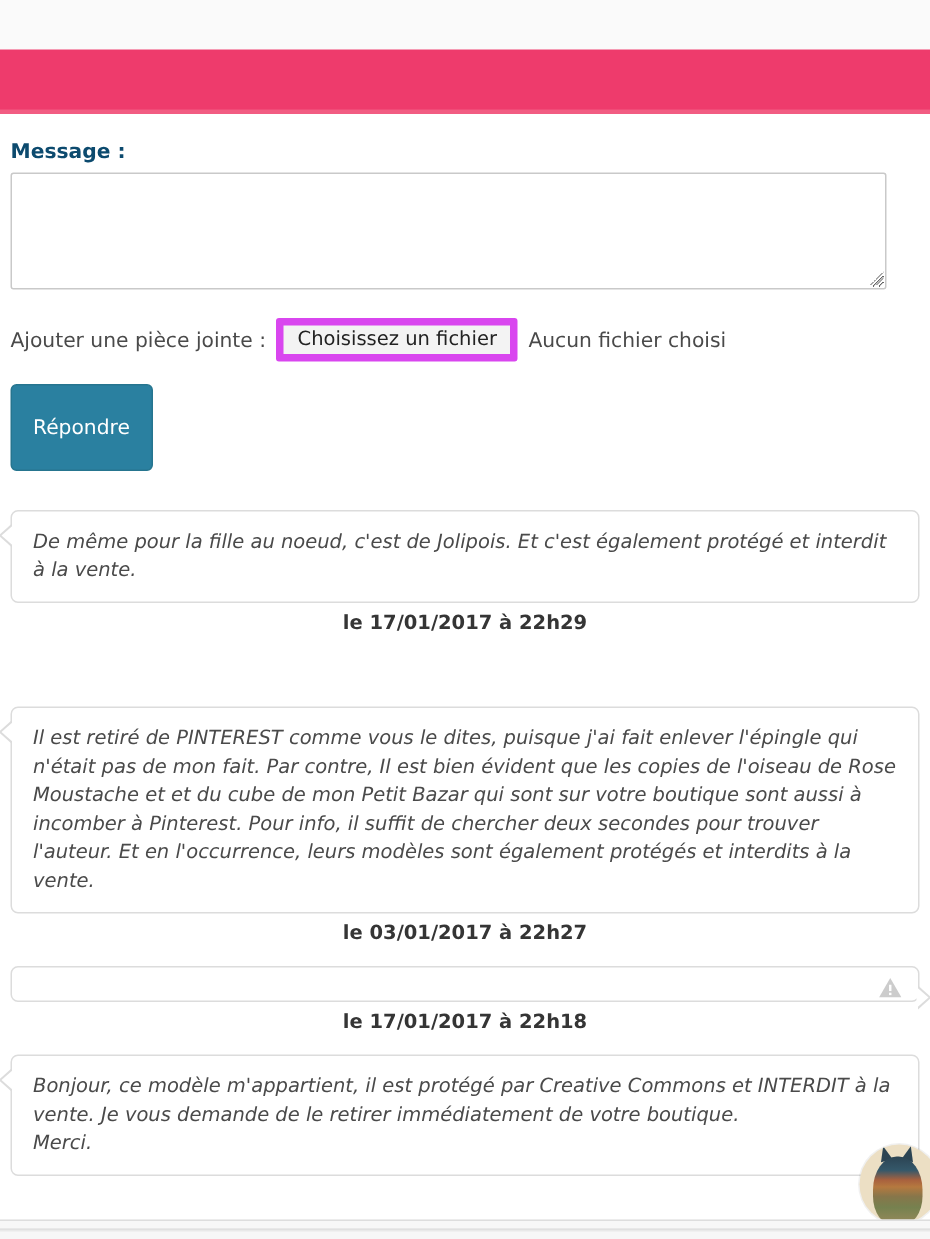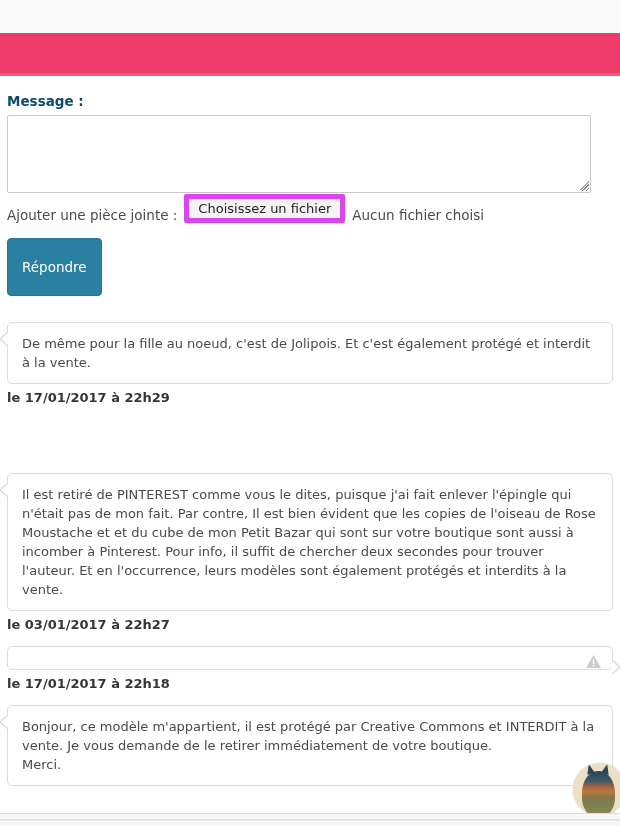--- a/index.html
+++ b/index.html
@@ -24,45 +24,45 @@
     resize:vertical; font-family:inherit; font-size:13px; padding:6px;
     position:relative;
   }
   .resize-wrap { position:relative; width:584px; }
   .resize-grip {
     position:absolute; right:2px; bottom:3px; width:9px; height:9px;
     background:linear-gradient(135deg, transparent 50%, #aaa 50%, #aaa 57%, transparent 57%, transparent 70%, #aaa 70%, #aaa 77%, transparent 77%);
     pointer-events:none;
   }
 
-  .attach-row { margin-top:1px; display:flex; align-items:flex-end; font-size:13.5px; color:#4a4a4a; }
+  .attach-row { margin-top:19px; display:flex; align-items:center; font-size:13.5px; color:#4a4a4a; }
   .file-button {
     margin-left:7px; margin-right:7px;
     font-family:inherit; font-size:13px; color:#222;
     background:#f3f3f3; border:5px solid #d946ef; border-radius:2px;
     padding:2px 9px; cursor:pointer;
   }
   .reply-button {
     margin-top:15px;
     font-family:inherit; font-size:13.5px; color:#ffffff;
     background:#2a80a0; border:1px solid #26758f; border-radius:4px;
     padding:20px 14px; cursor:pointer;
   }
 
   .thread { margin-top:26px; }
   .msg-block { margin-top:14px; }
   .msg-block.first { margin-top:0; }
-  .msg-block.gap-large { margin-top:68px; }
+  .msg-block.gap-large { margin-top:48px; }
 
   .bubble {
     position:relative; background:#fff;
     border:1px solid #dcdcdc; border-radius:5px;
     padding:11px 14px; font-size:13px; line-height:19px; color:#4a4a4a;
   }
-  .bubble-text { white-space:pre-line; }
+  .bubble-text { white-space:pre-line;font-style:italic; }
   .bubble.tail-left::before {
     content:""; position:absolute; left:-9px; top:8px;
     border-style:solid; border-width:8px 9px 8px 0;
     border-color:transparent #dcdcdc transparent transparent;
   }
   .bubble.tail-left::after {
     content:""; position:absolute; left:-7px; top:9px;
     border-style:solid; border-width:7px 8px 7px 0;
     border-color:transparent #ffffff transparent transparent;
   }
@@ -72,21 +72,21 @@
     border-color:transparent transparent transparent #dcdcdc;
   }
   .bubble.tail-right::after {
     content:""; position:absolute; right:-7px; top:13px;
     border-style:solid; border-width:7px 0 7px 8px;
     border-color:transparent transparent transparent #ffffff;
   }
   .warn { position:absolute; top:7px; right:11px; width:15px; height:13px; }
 
   .timestamp {
-    margin-top:6px; text-align:left;
+    margin-top:6px; text-align:center;
     font-size:13px; font-weight:bold; color:#353535;
   }
 
   .avatar {
     position:absolute; left:573px; top:763px; width:53px; height:53px;
     border-radius:50%; background:#ecdfc4; overflow:hidden;
     box-shadow:0 0 0 1px rgba(0,0,0,0.06);
   }
   .avatar .ear-l, .avatar .ear-r {
     position:absolute; top:1px; width:0; height:0; border-style:solid;

